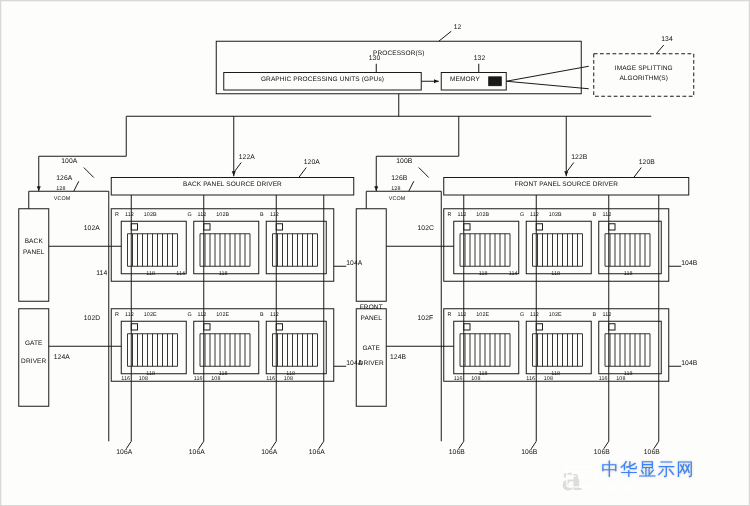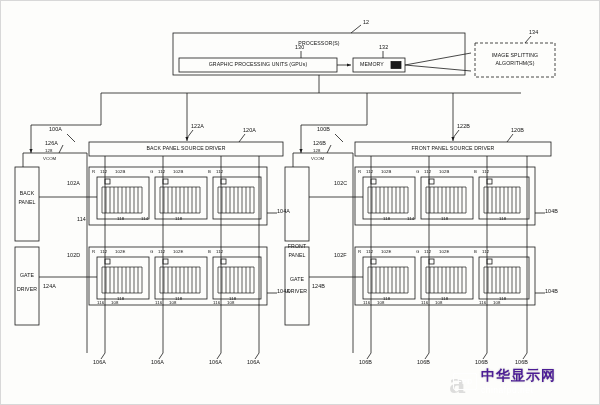--- a/index.html
+++ b/index.html
@@ -33,21 +33,21 @@
     display:flex;align-items:center;gap:4px;
   }
   .wm-fpd{
     width:22px;height:15px;border:1.4px solid #ffffff;border-radius:2px;
     color:#fff;font-size:7px;font-weight:bold;
     display:flex;align-items:center;justify-content:center;
     letter-spacing:0.5px;
     opacity:.95;
   }
   .wm-cn{
-    color:#4c1d95;font-size:14px;font-weight:bold;letter-spacing:1px;
+    color:#3b82f6;font-size:14px;font-weight:normal;letter-spacing:1px;
     text-shadow:0 0 2px rgba(0,0,0,.25);
   }
   .wm-url{
     color:#ffffff;font-size:8.5px;letter-spacing:.5px;
   }
   .ghost{
     position:absolute;
     color:rgba(150,150,150,.30);
     font-size:26px;
     font-weight:bold;

